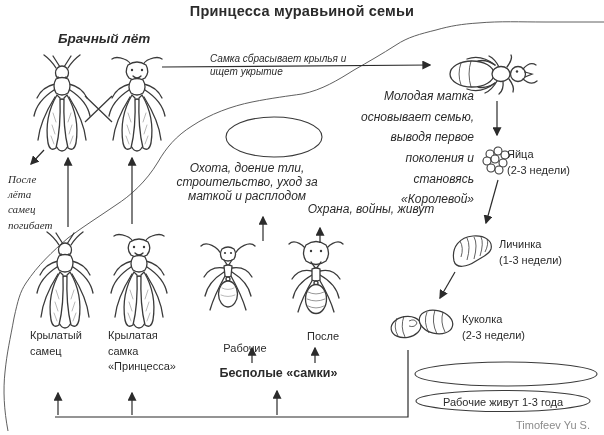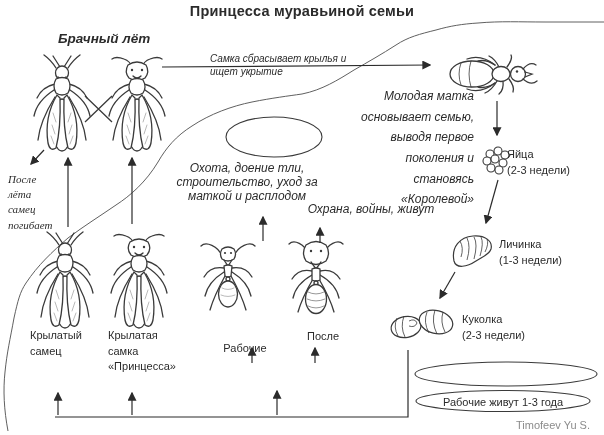--- a/index.html
+++ b/index.html
@@ -230,19 +230,20 @@
 самец</div>
 
   <div class="t" style="left:108px; top:328px; font-size:11px; line-height:1.42;">Крылатая
 самка
 «Принцесса»</div>
 
   <div class="t c" style="left:217px; top:329px; width:56px; font-size:11px;margin-top:12px;">Рабочие</div>
 
   <div class="t c" style="left:295px; top:329px; width:56px; font-size:11px;">После</div>
 
+  <div class="t b c" style="left:200px; top:365px; width:157px; font-size:12.5px;">Бесполые «самки»</div>
 
 
   <div class="t c" style="left:417px; top:395px; width:172px; font-size:11px;">Рабочие живут 1-3 года</div>
 
   <div class="t" style="left:516px; top:418px; font-size:11px; color:#8c8c8c;text-align:right;">Timofeev Yu S.</div>
 
 </div>
 
 </body></html>

